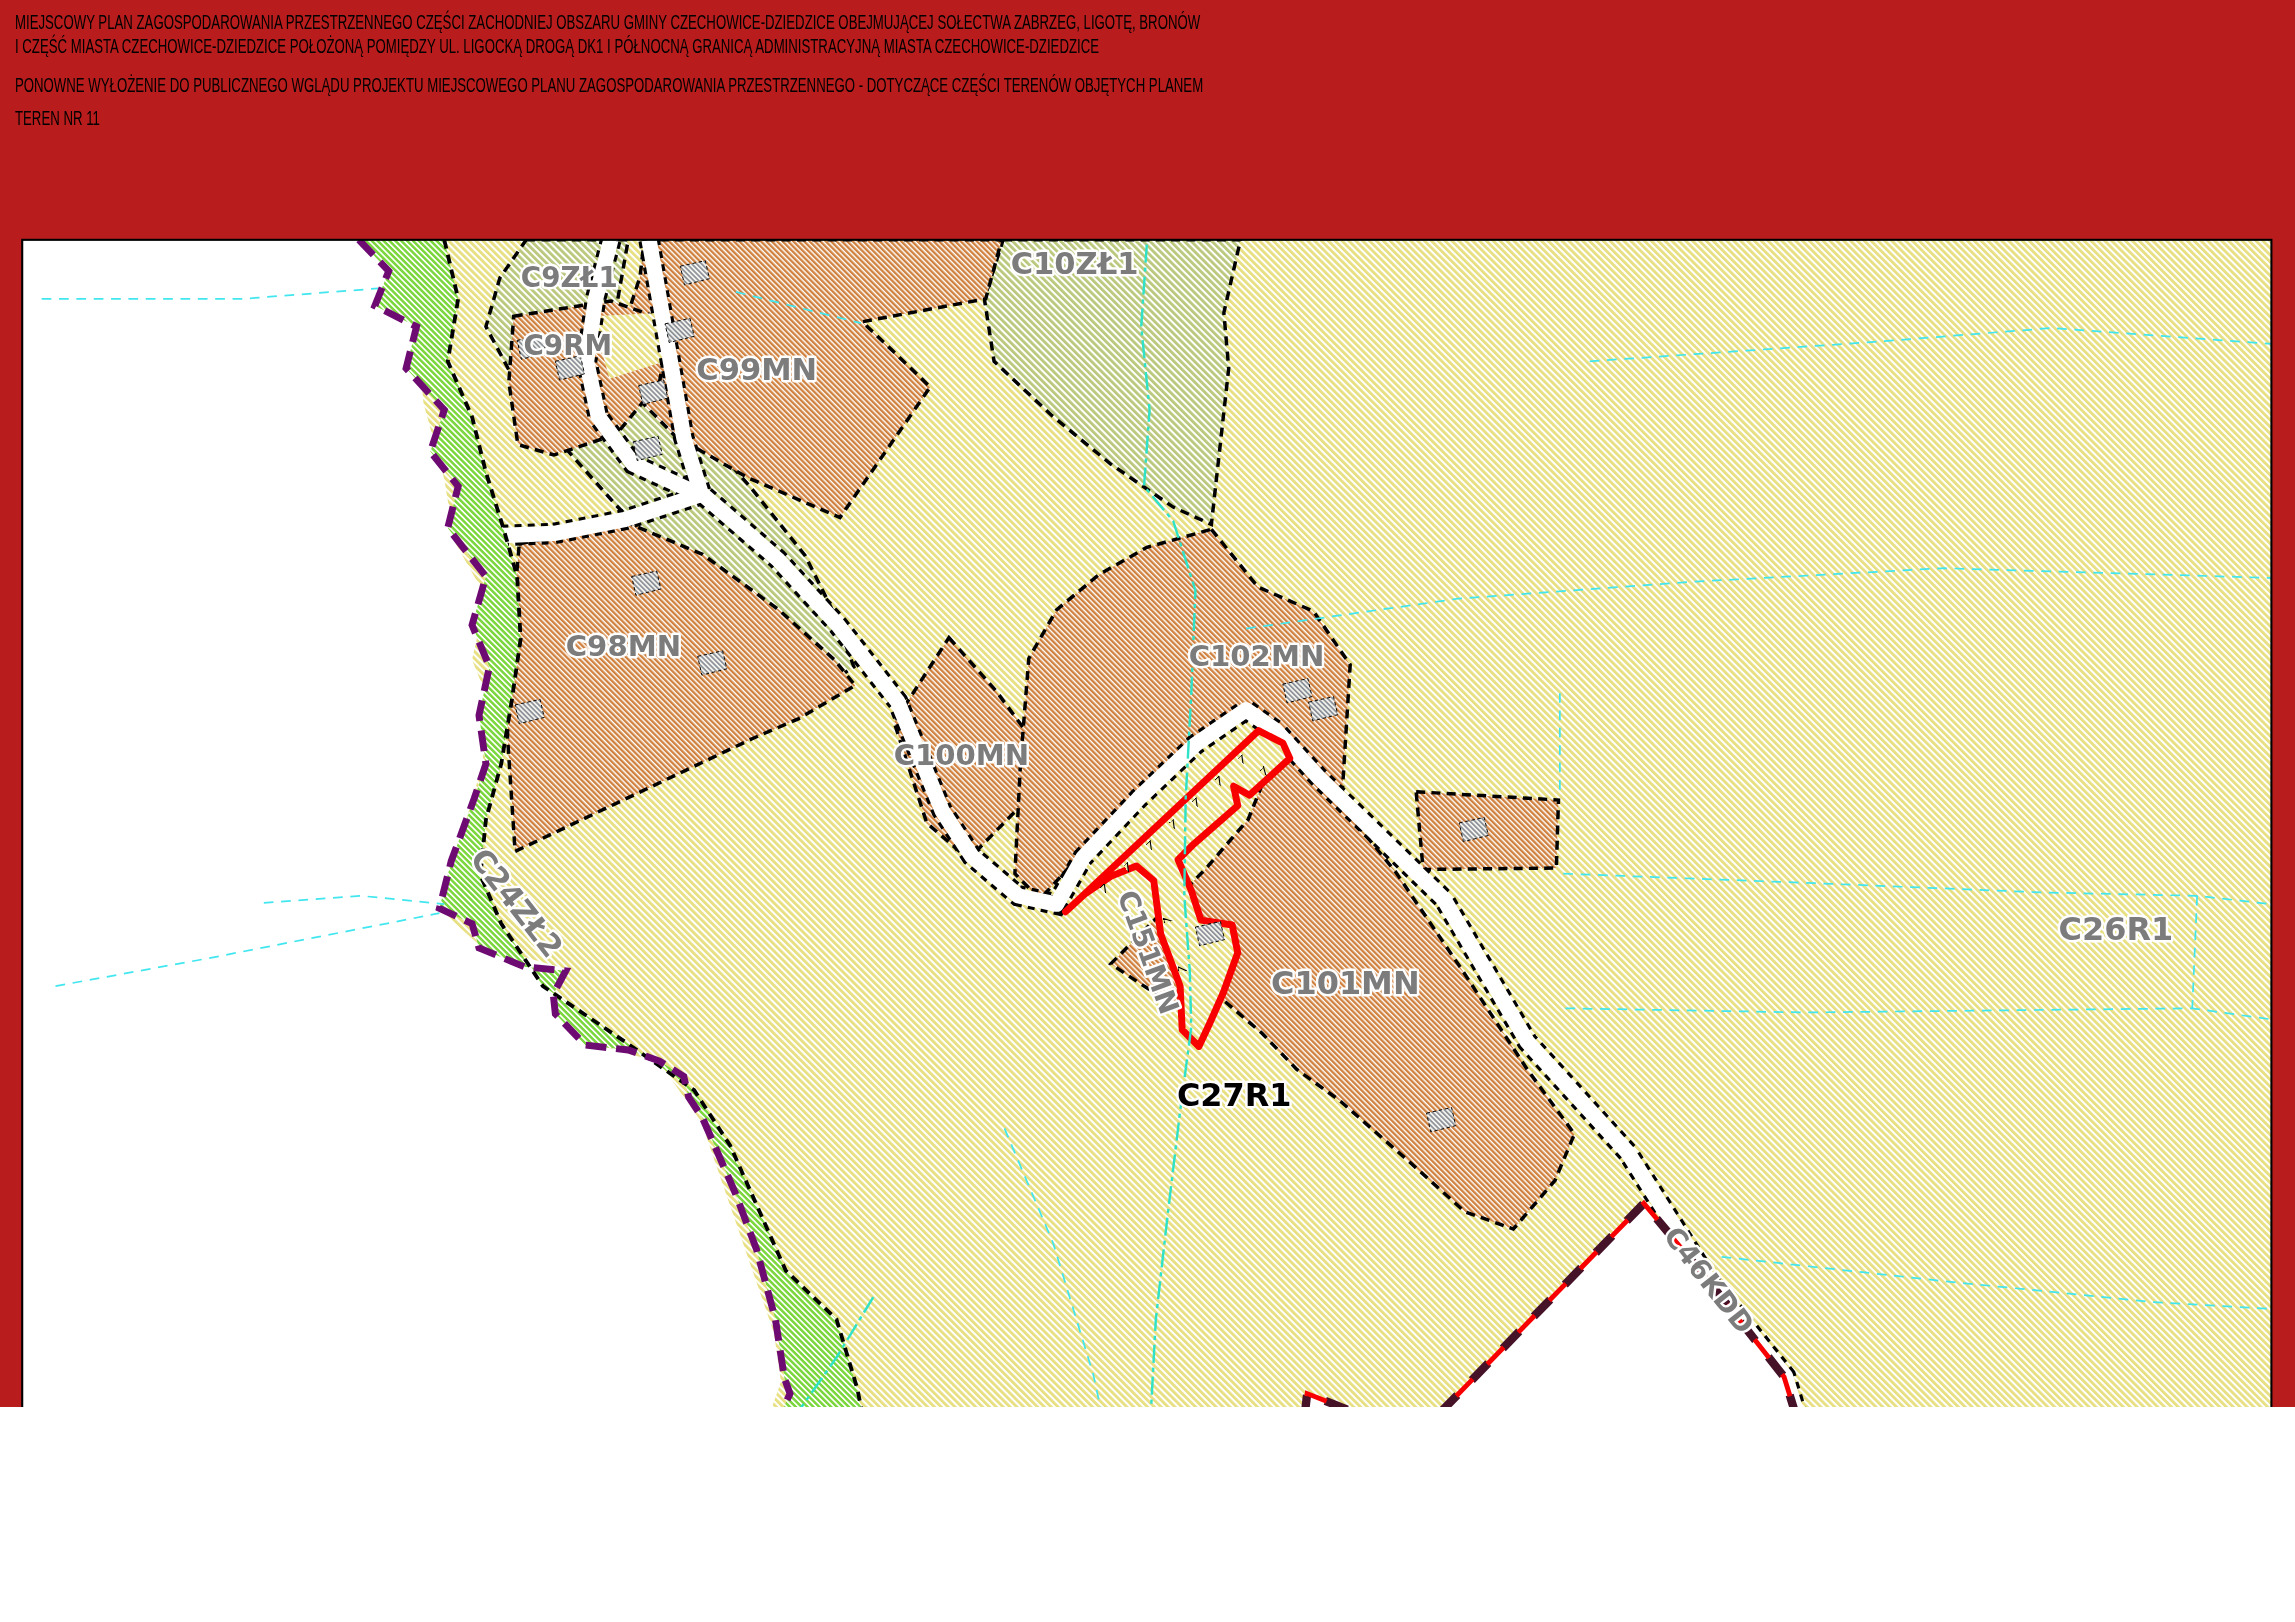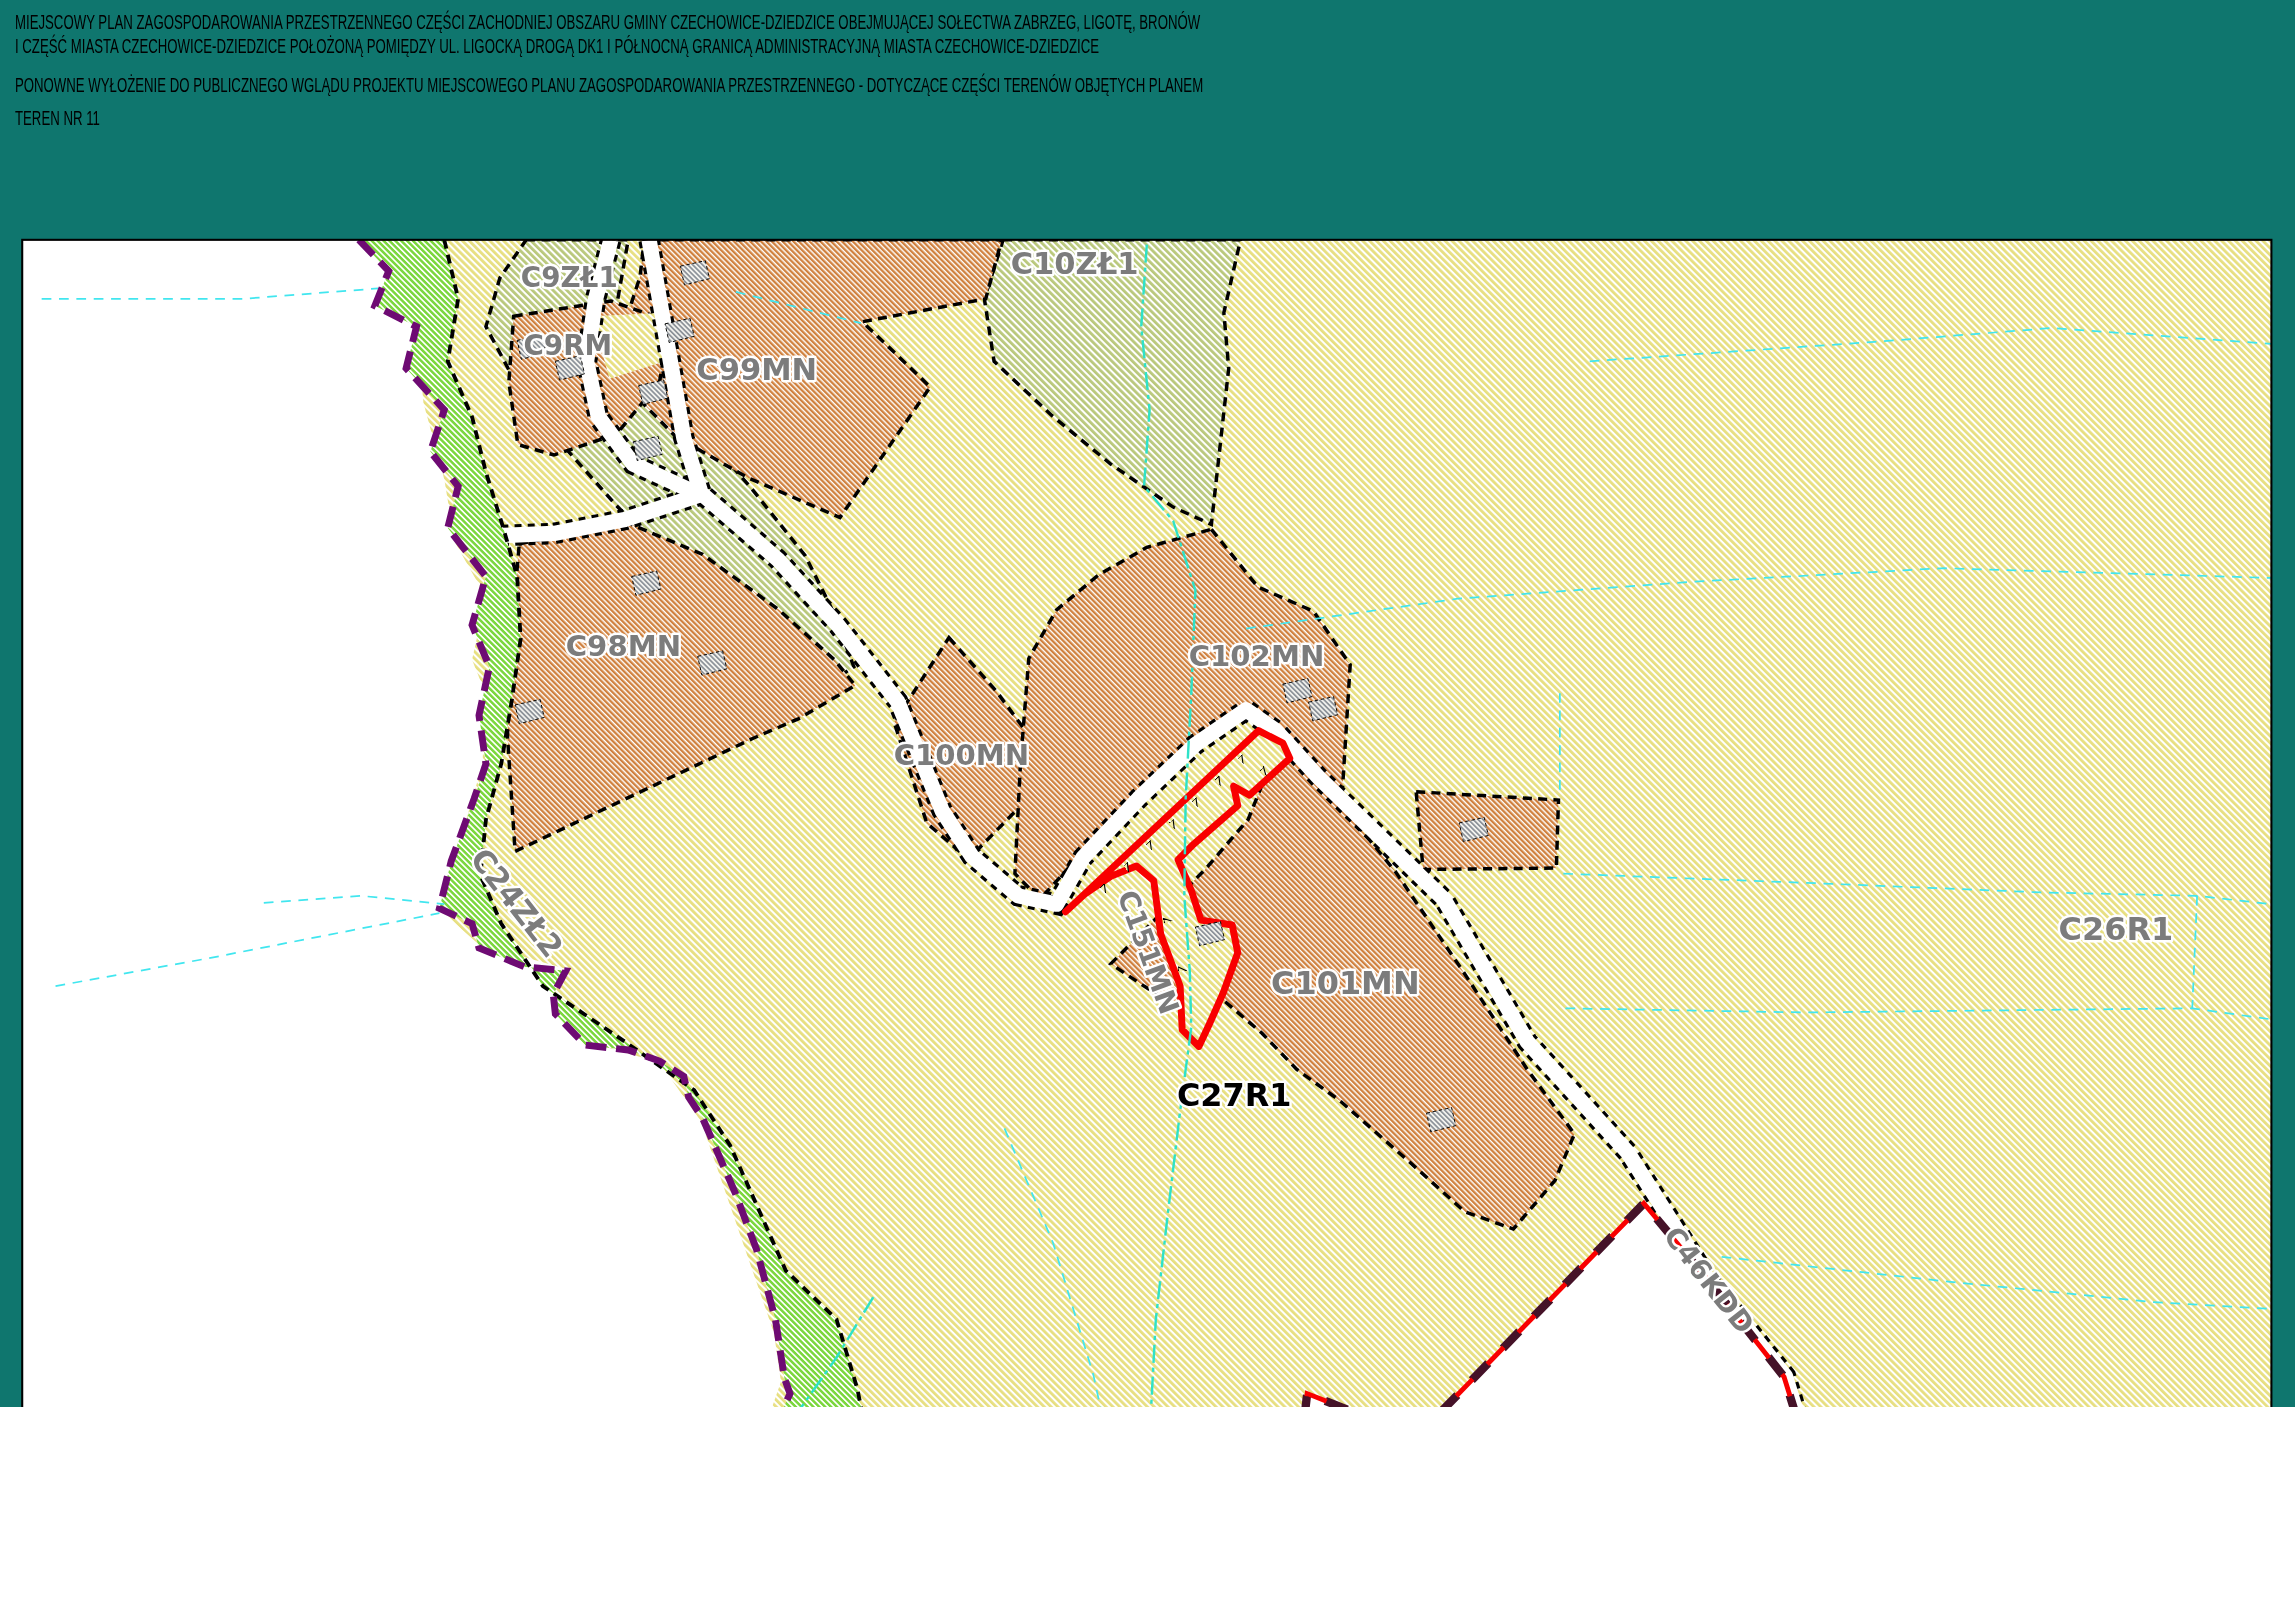--- a/index.html
+++ b/index.html
@@ -1,16 +1,16 @@
 <!DOCTYPE html>
 <html style="font-size:11px"><head>
 <meta charset="utf-8">
 <style>
   html,body{margin:0;padding:0;background:#ffffff;}
-  .screen{position:relative;width:2295px;height:1407px;background:#0f766e;overflow:hidden;
+  .screen{position:relative;width:2295px;height:1407px;background:#b91c1c;overflow:hidden;
           font-family:"Liberation Sans",sans-serif;}
   .hdr{position:absolute;left:15.3px;color:#000;font-size:20px;white-space:nowrap;
        transform:scaleX(0.66);transform-origin:left center;letter-spacing:0px;}
   .hdr1{top:11px;}
   .hdr2{top:35px;}
   .hdr3{top:74px;}
   .hdr4{top:107px;}
   svg text.zl{font-family:"DejaVu Sans",sans-serif;font-weight:bold;
       paint-order:stroke;stroke:#ffffff;stroke-width:7px;stroke-linejoin:round;
       text-anchor:middle;dominant-baseline:middle;}

